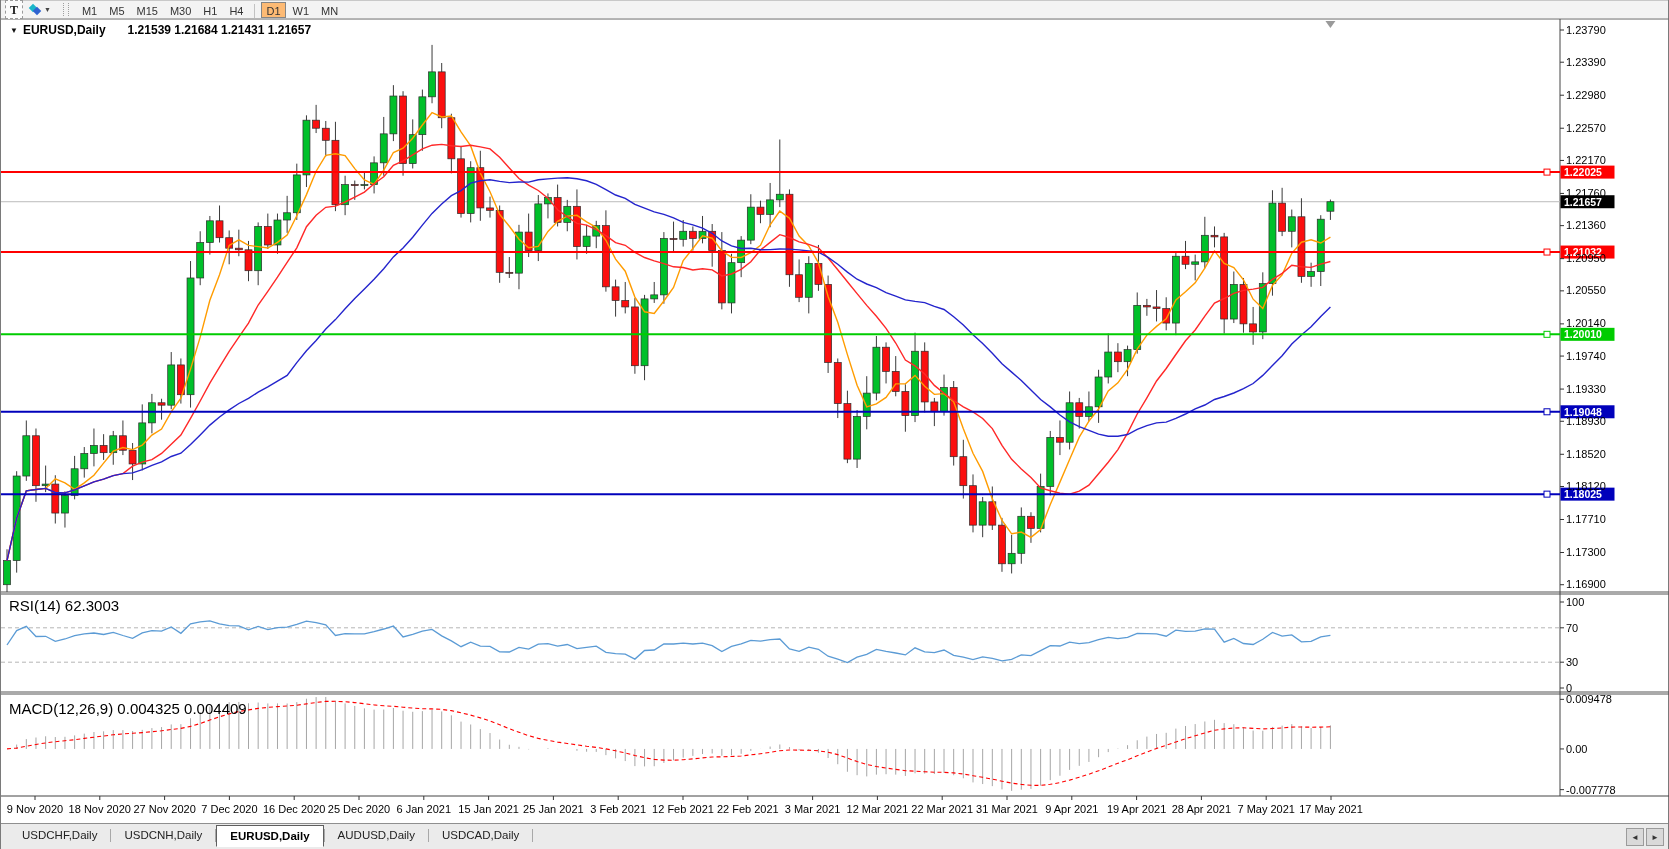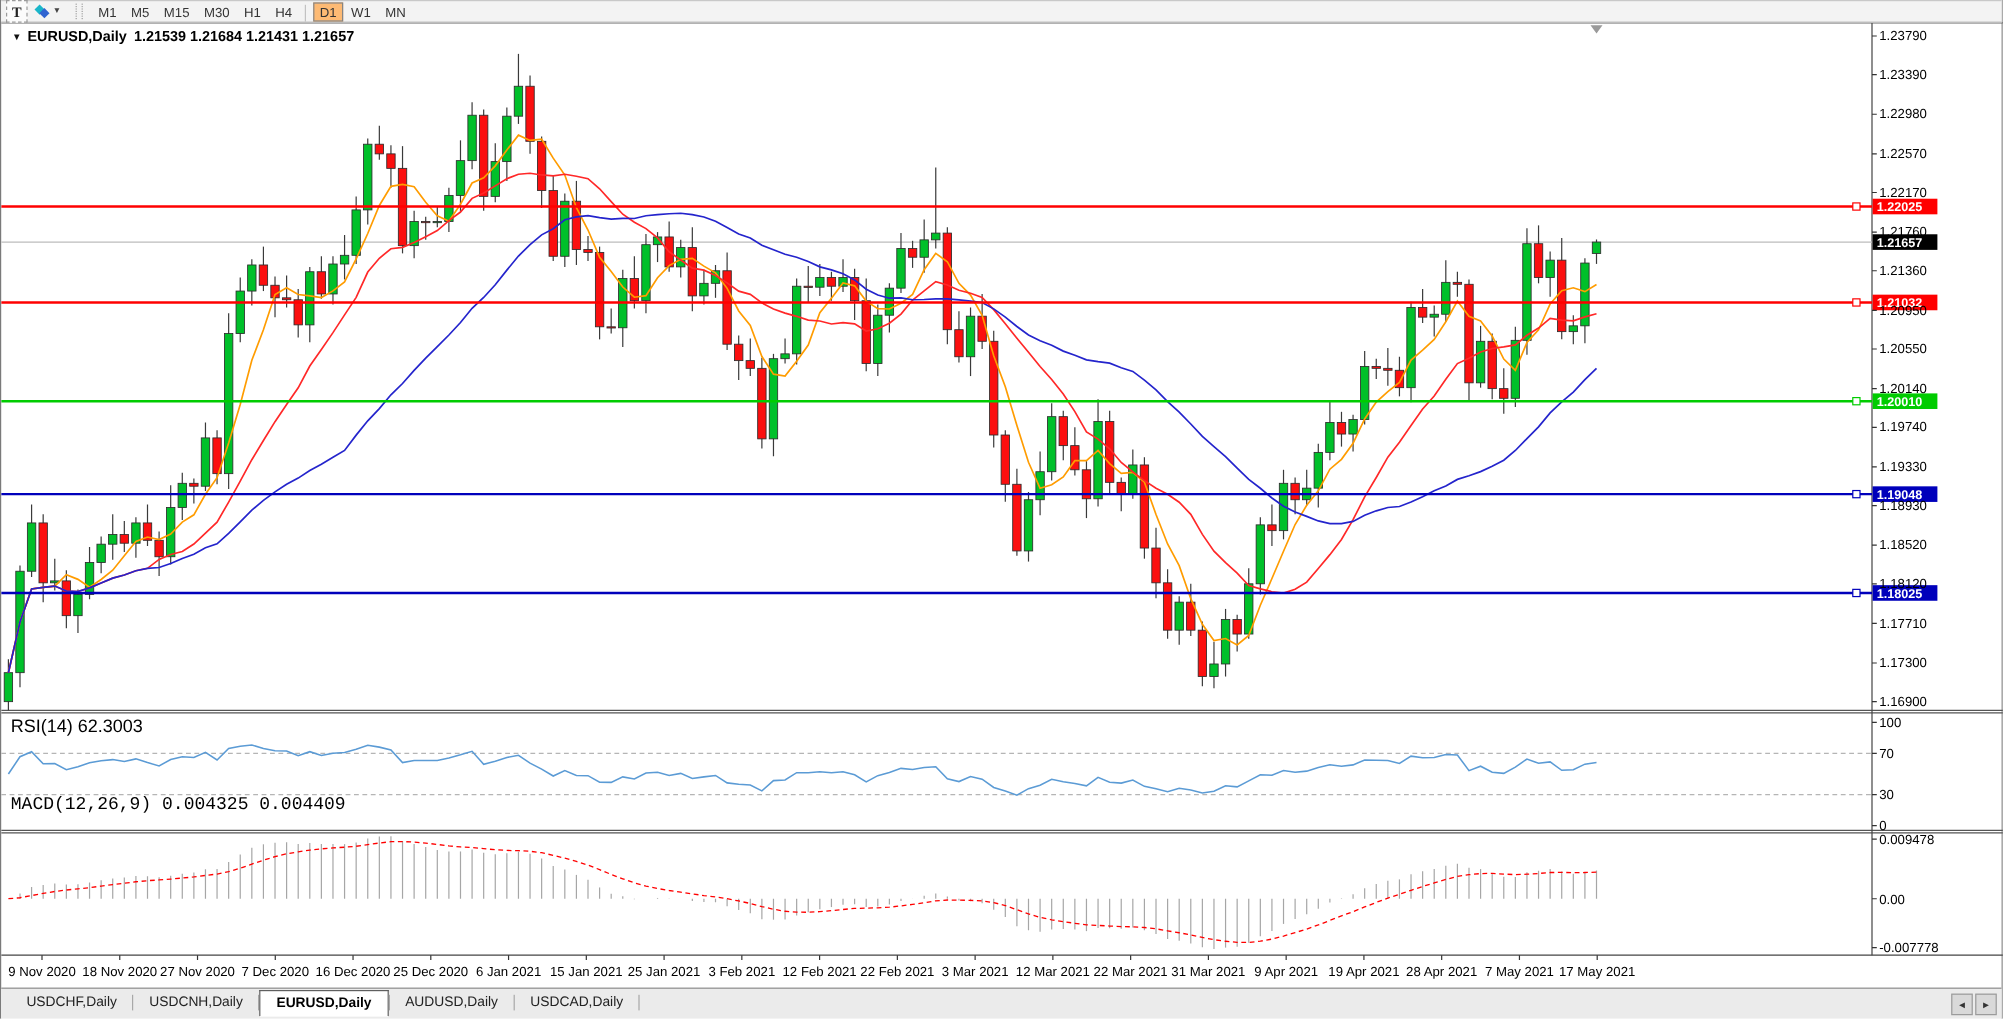--- a/index.html
+++ b/index.html
@@ -19,24 +19,24 @@
   .caret{font-size:7px;color:#444;margin-left:4px;}
   .tb-grip{width:4px;height:13px;border-left:1px dotted #9f9f9f;border-right:1px dotted #9f9f9f;margin:0 7px 0 8px;}
   .tf-group{display:flex;align-items:flex-end;height:100%;}
   .tf{min-width:24px;padding:0 4px;height:16px;line-height:16px;text-align:center;font-size:11px;
       color:#333;margin:0 1px;border:1px solid transparent;box-sizing:border-box;}
   .tf.active{background:#fdba74;border:1px solid #858585;}
   .tf-sep{width:1px;height:14px;background:#c2c2c2;margin:0 5px;}
   
   .chart-title{position:absolute;left:9px;top:23px;font-size:12px;font-weight:700;color:#000;z-index:20;}
   .chart-title .title-caret{font-size:8px;vertical-align:1px;margin-right:5px;color:#111;}
-  .chart-title .ohlc{margin-left:6px;}
+  .chart-title .ohlc{margin-left:22px;}
   .panel-label{position:absolute;left:8px;font-size:15px;color:#000;z-index:20;}
   .rsi-label{top:597px;}
-  .macd-label{top:662px;font-family:Liberation Mono, monospace;}
+  .macd-label{top:700px;}
   
   .tabbar{position:absolute;left:0;top:823px;width:100%;height:26px;background:#ebebeb;
           border-top:1px solid #8f8f8f;box-sizing:border-box;z-index:30;display:flex;align-items:flex-start;}
   .tabs{display:flex;align-items:flex-start;padding-left:8px;}
   .tab{height:20px;line-height:20px;padding:0 13px;font-size:11.5px;color:#222;margin-top:1px;}
   .tab.active{background:#fff;border:1px solid #5f5f5f;border-bottom:1px solid #fff;font-weight:700;color:#000;}
   .tab-sep{width:1px;height:13px;background:#a8a8a8;margin-top:5px;}
   .tab-scroll{position:absolute;right:4px;top:4px;display:flex;gap:2px;}
   .sbtn{width:16px;height:16px;background:#d9d9d9;border:1px solid #9b9b9b;font-size:8px;color:#333;
         display:flex;align-items:center;justify-content:center;}

